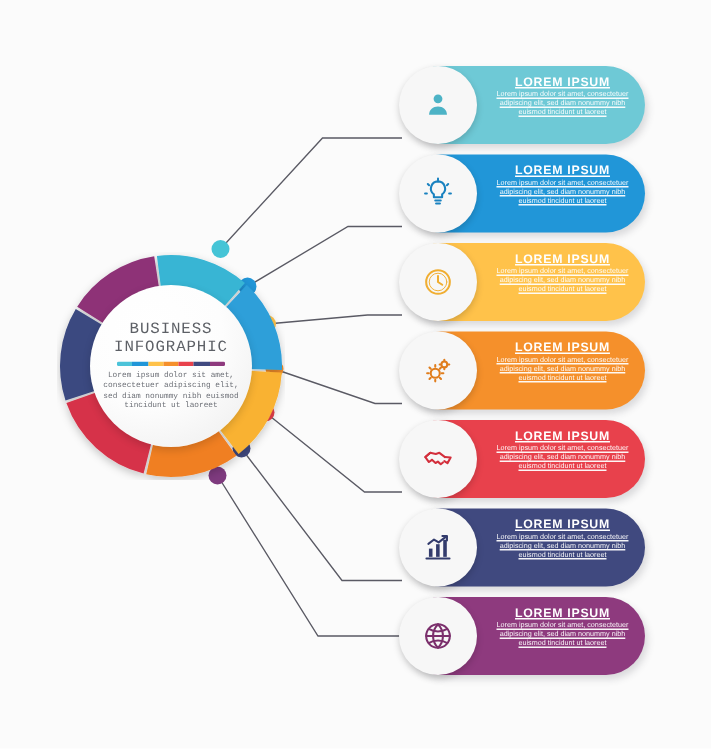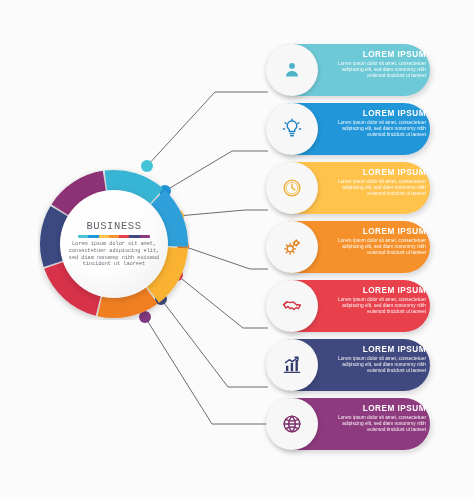--- a/index.html
+++ b/index.html
@@ -103,22 +103,23 @@
     display: flex;
     align-items: center;
     justify-content: center;
   }
   .card-icon svg { display:block; }
   .card-text {
     position: absolute;
     left: 56px;
     top: 6px;
     width: 102px;
-    text-align: right;
+    text-align: center;
     color: #ffffff;
+    text-decoration: underline;
   }
   .card-title {
     font-size: 8.2px;
     font-weight: bold;
     letter-spacing: 0.5px;
     line-height: 10px;
     margin-bottom: 1px;
   }
   .card-body {
     font-size: 4.8px;
@@ -161,20 +162,21 @@
           <path d="M 149.86197508321817 80.51759192557942 A 74 74 0 0 1 121.04834574664531 134.7081471815514 L 108.26435573746218 118.04772703543547 A 53 53 0 0 0 128.90114431635894 79.23557259534742 Z" fill="#f9b233"></path>
           <path d="M 119.6005304441473 135.7912514084543 A 74 74 0 0 1 59.479491415189585 148.1323283701504 L 64.16774385141957 127.66234329213475 A 53 53 0 0 0 107.22740693972712 118.82346384659563 Z" fill="#f07f23"></path>
           <path d="M 57.72207305851698 147.70716412410832 A 74 74 0 0 1 6.244529659178781 100.701707583299 L 26.040000972114534 93.69176353938983 A 53 53 0 0 0 62.909052325694596 127.35783376456408 Z" fill="#d6334a"></path>
           <path d="M 5.661835859544013 98.99005579267416 A 74 74 0 0 1 12.503196976450326 37.99794734769538 L 30.522559996646855 48.78231364091696 A 53 53 0 0 0 25.622666223727464 92.46585077042879 Z" fill="#3b4a80"></path>
           <path d="M 13.450624341582653 36.45792614515283 A 74 74 0 0 1 64.8066993017058 2.851452376157411 L 67.98317652689741 23.60982399913977 A 53 53 0 0 0 31.201122839241634 47.679325482339195 Z" fill="#8e3277"></path>
         </g>
     </svg>
 
     <div id="donut-center">
       <div class="center-title">BUSINESS</div>
+      <div class="center-title">INFOGRAPHIC</div>
       <div class="center-rule" id="center-rule">
           <span style="background: rgb(76, 195, 217);"></span>
           <span style="background: rgb(33, 150, 216);"></span>
           <span style="background: rgb(255, 194, 74);"></span>
           <span style="background: rgb(245, 144, 43);"></span>
           <span style="background: rgb(232, 65, 76);"></span>
           <span style="background: rgb(64, 73, 127);"></span>
           <span style="background: rgb(142, 58, 126);"></span>
         </div>
       <div class="center-body">Lorem ipsum dolor sit amet, consectetuer adipiscing elit, sed diam nonummy nibh euismod tincidunt ut laoreet</div>

